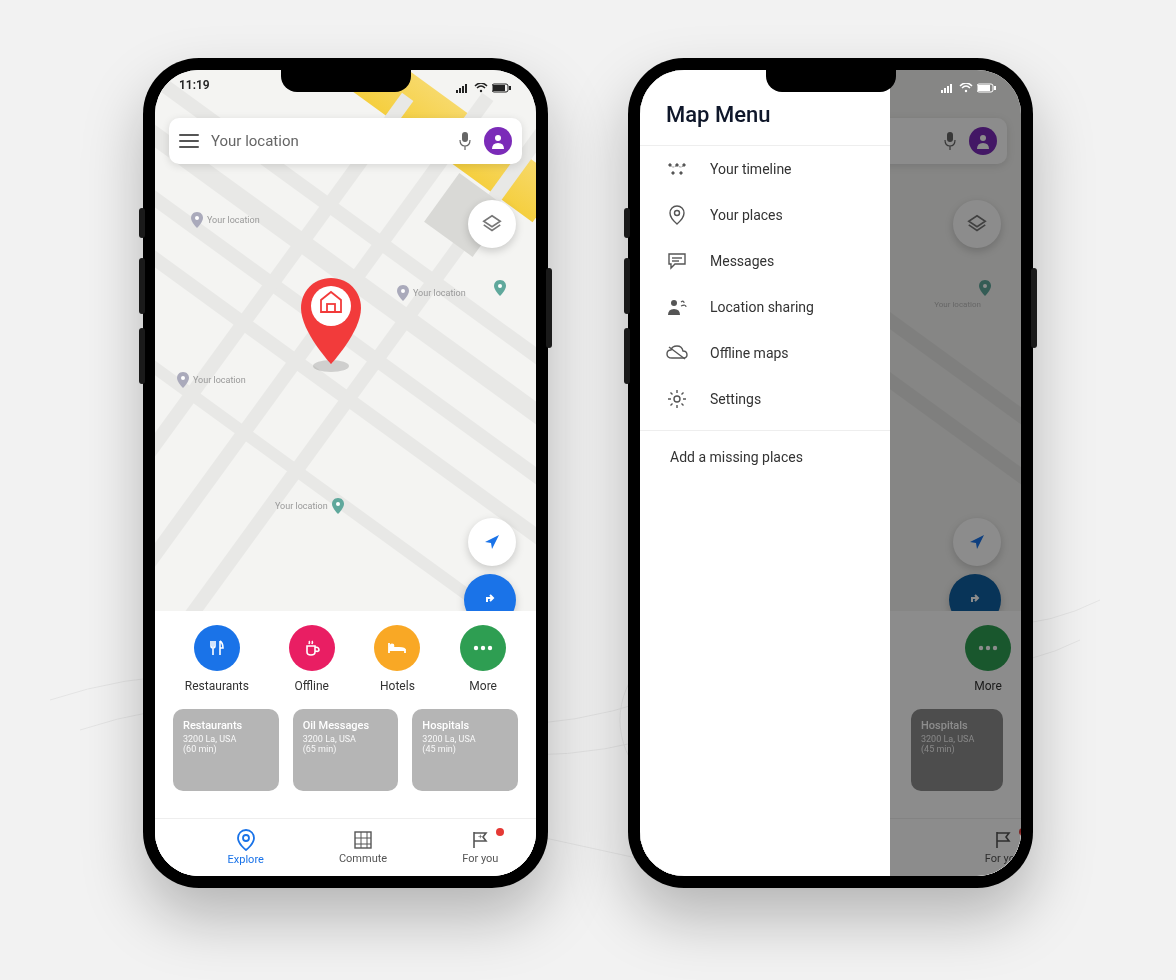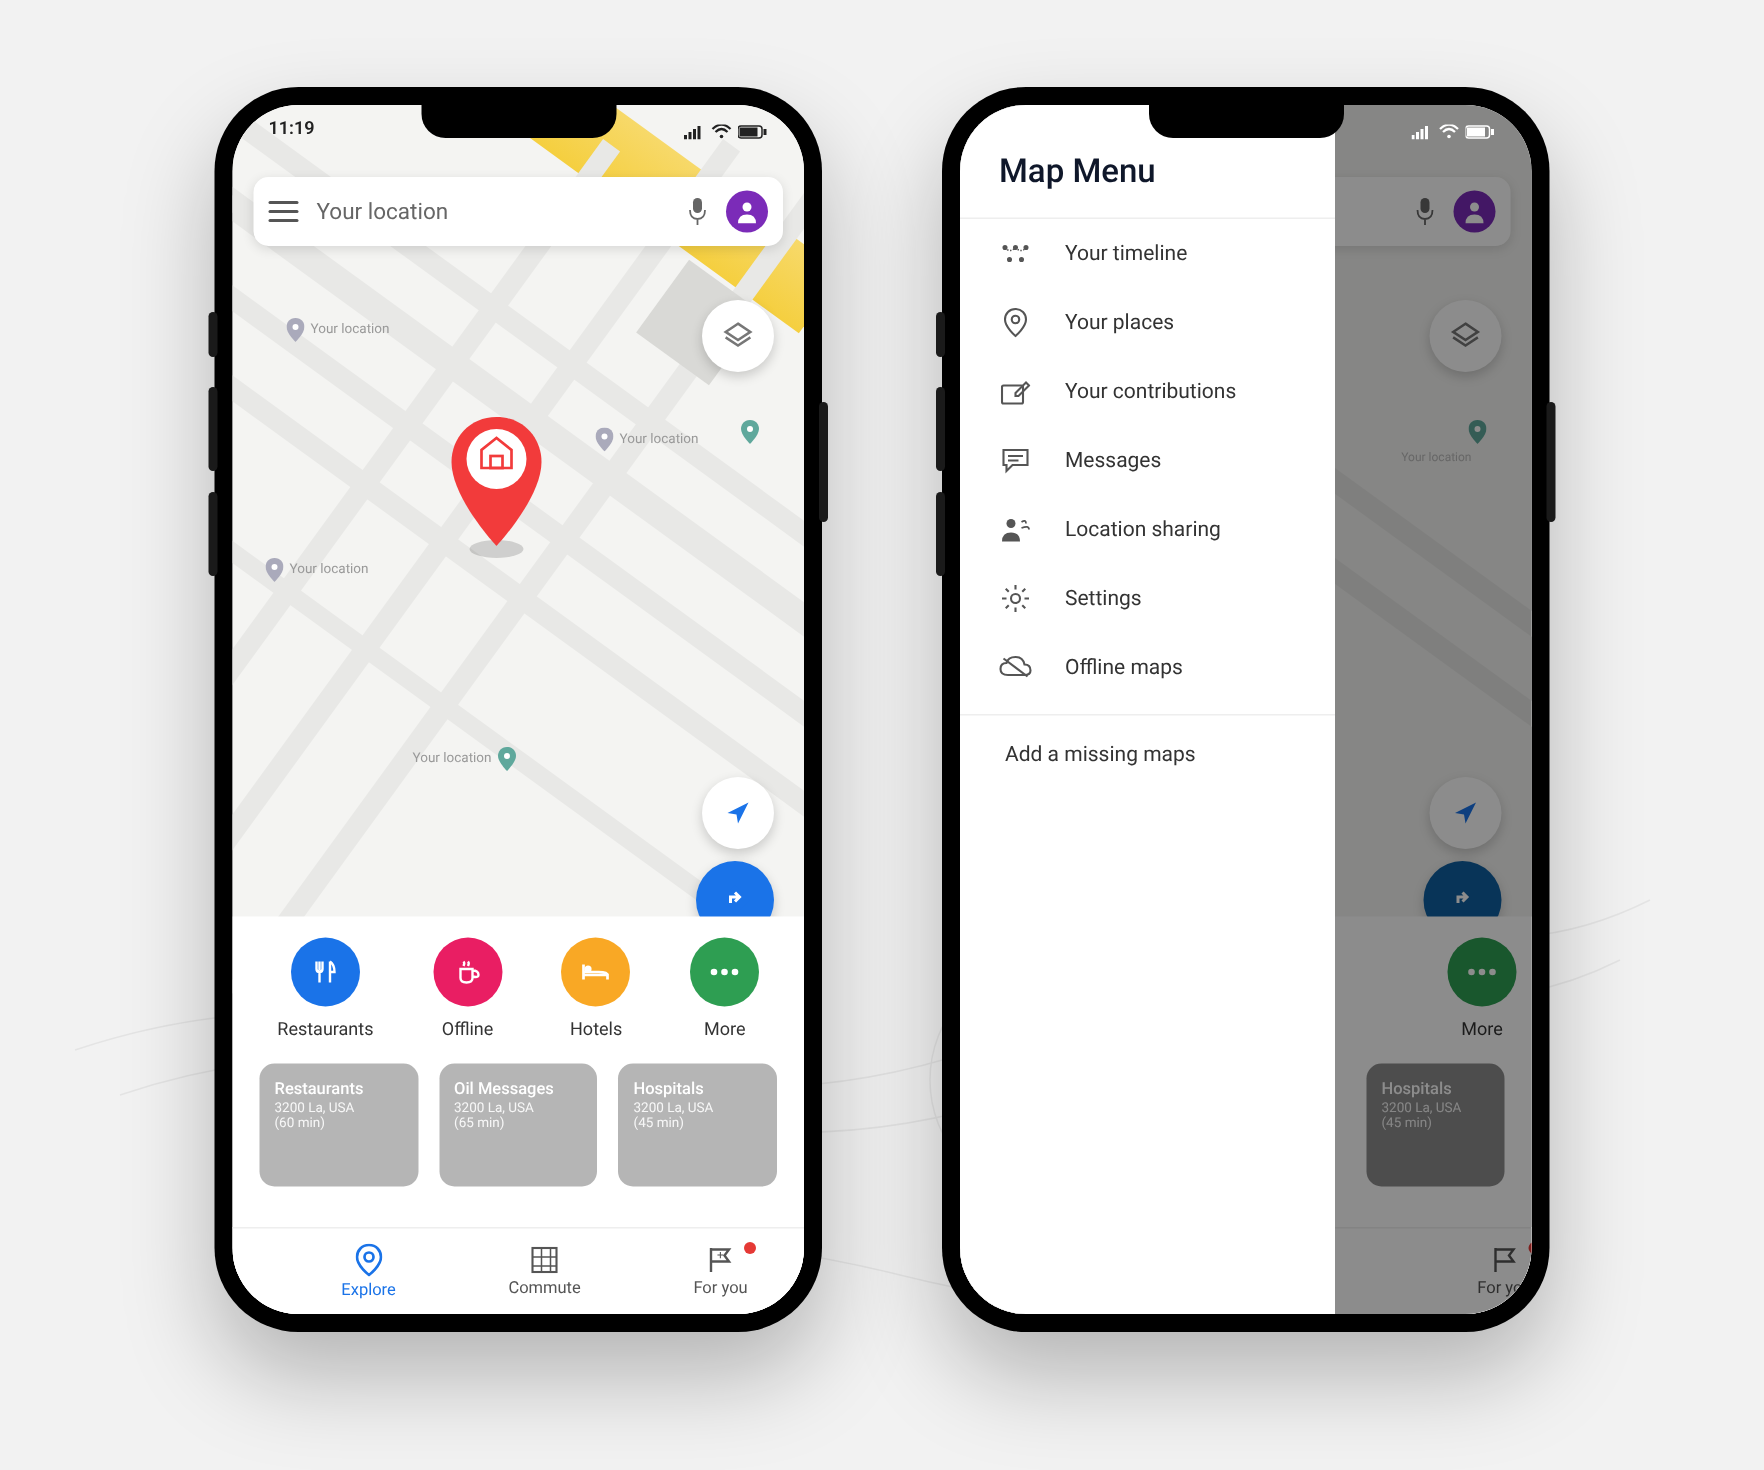--- a/index.html
+++ b/index.html
@@ -438,67 +438,58 @@
                 <svg width="16" height="20" viewBox="0 0 16 20">
                   <path d="M8 1 C4 1 1 4 1 8 C1 13 8 19 8 19 S15 13 15 8 C15 4 12 1 8 1 Z" fill="none" stroke="#555" stroke-width="1.4"></path>
                   <circle cx="8" cy="8" r="2.5" fill="none" stroke="#555" stroke-width="1.4"></circle>
                 </svg>
               </div>
             <span>Your places</span>
           </div>
           <div class="menu-item">
             <div class="menu-icon">
                 <svg width="20" height="18" viewBox="0 0 20 18" stroke="#555" fill="none" stroke-width="1.4">
-                  <rect x="1" y="5" width="14" height="12" rx="1"></rect>
-                  <path d="M10 10 L17 3 L19 5 L12 12 L10 12 Z"></path>
-                </svg>
-              </div>
-            <span>Your contributions</span>
-          </div>
-          <div class="menu-item">
-            <div class="menu-icon">
-                <svg width="20" height="18" viewBox="0 0 20 18" stroke="#555" fill="none" stroke-width="1.4">
                   <path d="M2 2 L18 2 L18 12 L8 12 L4 16 L4 12 L2 12 Z"></path>
                   <line x1="5" y1="6" x2="15" y2="6"></line>
                   <line x1="5" y1="9" x2="12" y2="9"></line>
                 </svg>
               </div>
             <span>Messages</span>
           </div>
           <div class="menu-item">
             <div class="menu-icon">
                 <svg width="20" height="18" viewBox="0 0 20 18" fill="#555">
                   <circle cx="7" cy="5" r="3"></circle>
                   <path d="M1 17 Q1 11 7 11 Q13 11 13 17 Z"></path>
                   <path d="M14 4 Q17 2 17 5 M14 8 Q19 6 19 9" stroke="#555" fill="none" stroke-width="1.2"></path>
                 </svg>
               </div>
             <span>Location sharing</span>
           </div>
           <div class="menu-item">
             <div class="menu-icon">
+                <svg width="22" height="16" viewBox="0 0 22 16" stroke="#555" fill="none" stroke-width="1.4">
+                  <path d="M6 13 Q1 13 1 9 Q1 5 5 5 Q6 1 11 1 Q16 1 17 6 Q21 6 21 10 Q21 13 17 13 Z"></path>
+                  <line x1="3" y1="2" x2="19" y2="14"></line>
+                </svg>
+              </div>
+            <span>Offline maps</span>
+          </div>
+          <div class="menu-item">
+            <div class="menu-icon">
                 <svg width="20" height="20" viewBox="0 0 20 20" stroke="#555" fill="none" stroke-width="1.4">
                   <circle cx="10" cy="10" r="3"></circle>
                   <path d="M10 1 L10 4 M10 16 L10 19 M1 10 L4 10 M16 10 L19 10 M3.5 3.5 L5.5 5.5 M14.5 14.5 L16.5 16.5 M3.5 16.5 L5.5 14.5 M14.5 5.5 L16.5 3.5"></path>
                 </svg>
               </div>
             <span>Settings</span>
           </div>
-          <div class="menu-item">
-            <div class="menu-icon">
-                <svg width="22" height="16" viewBox="0 0 22 16" stroke="#555" fill="none" stroke-width="1.4">
-                  <path d="M6 13 Q1 13 1 9 Q1 5 5 5 Q6 1 11 1 Q16 1 17 6 Q21 6 21 10 Q21 13 17 13 Z"></path>
-                  <line x1="3" y1="2" x2="19" y2="14"></line>
-                </svg>
-              </div>
-            <span>Offline maps</span>
-          </div>
 
           <div class="menu-divider"></div>
 
-          <div class="menu-footer-item">Add a missing maps</div>
+          <div class="menu-footer-item">Add a missing places</div>
         </div>
 
       </div>
     </div>
   </div>
 
 </div>
 
 </body></html>

